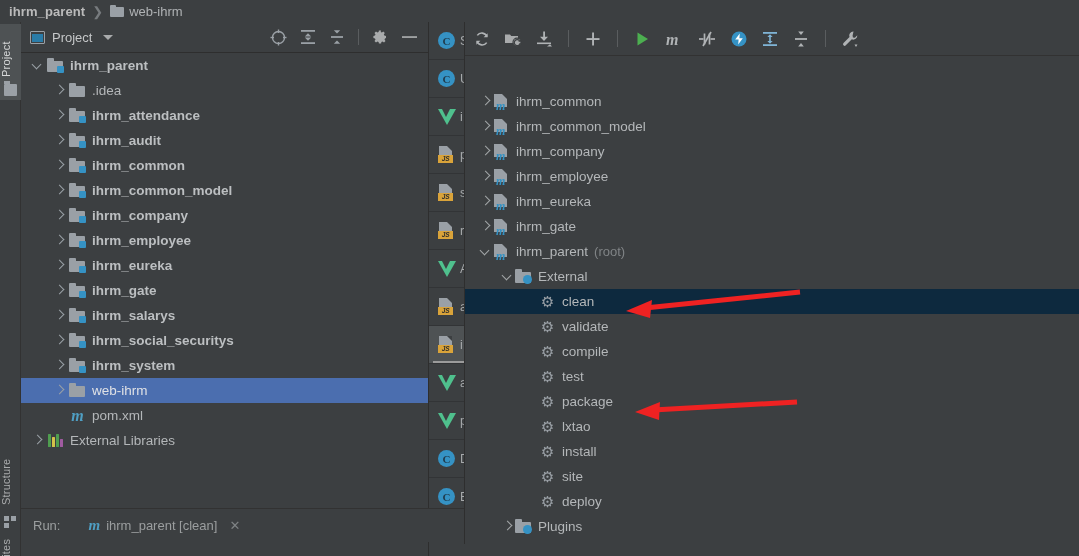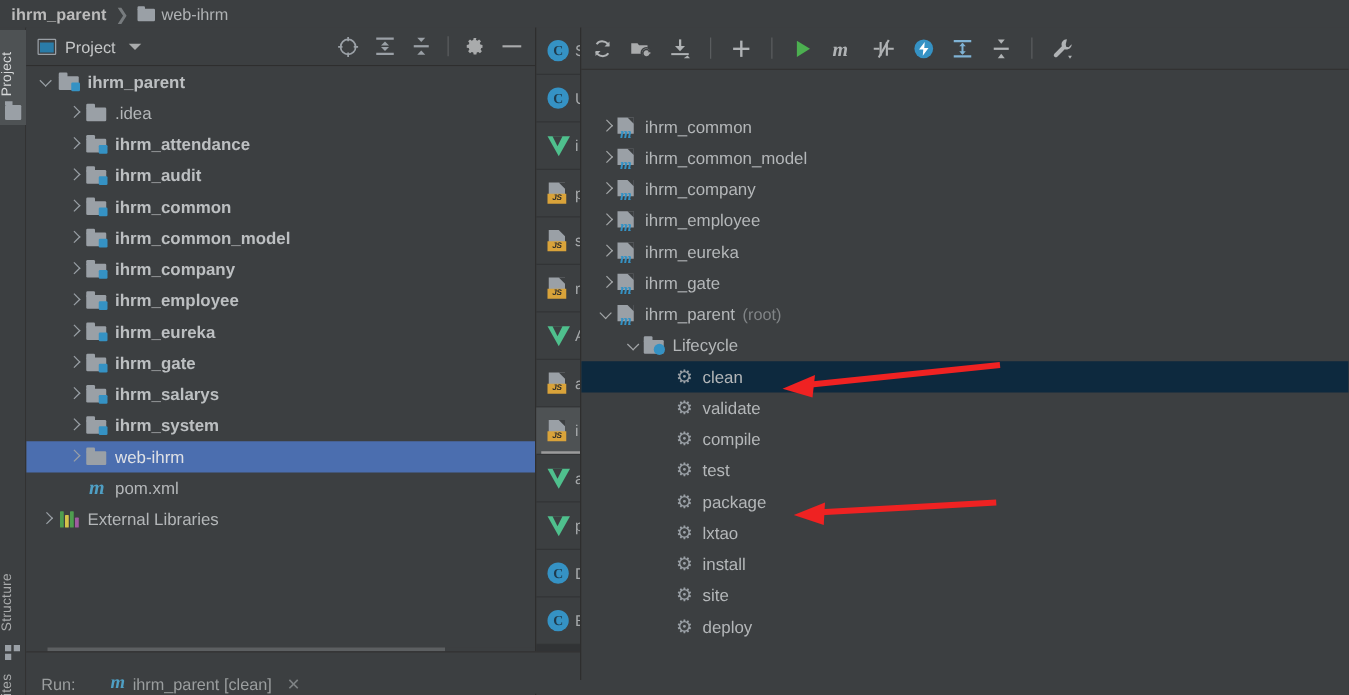--- a/index.html
+++ b/index.html
@@ -209,22 +209,22 @@
   .lcic .base{position:absolute;left:0;top:3px;width:16px;height:11px;background:#9aa0a6;border-radius:1px;}
   .lcic .tab{position:absolute;left:0;top:0;width:7px;height:3.5px;background:#9aa0a6;border-radius:1px 1px 0 0;}
   .lcic .gear{position:absolute;right:0px;bottom:0px;width:9px;height:9px;border-radius:50%;background:#3592c4;}
   .gear-ic { width:15px;height:15px;flex:none;margin-right:7px;display:flex;align-items:center;justify-content:center;color:#9aa0a6;font-size:15px;line-height:1; }
 
   
   .arrow-svg { position:absolute; left:0; top:0; width:1079px; height:556px; pointer-events:none; }
 
   
   .run-bar {
-    position:absolute; left:21px; bottom:1px; width:443px; height:34px;
-    background:#3c3f41; display:flex; align-items:flex-end; gap:6px;
+    position:absolute; left:21px; bottom:14px; width:443px; height:34px;
+    background:#3c3f41; display:flex; align-items:center; gap:6px;
     padding-left:12px; overflow:hidden; border-top:1px solid #323232;
   }
   .run-lbl { font-size:13px; color:#9b9e9f; }
   .run-m { font-family:"Liberation Serif",serif; font-style:italic; font-weight:bold; font-size:15px; color:#4f9fc4; margin-left:22px;}
   .run-name { font-size:13px; color:#9b9e9f; }
   .run-x { font-size:13px; color:#7e8284; margin-left:6px; }
   .bot-cover { position:absolute; left:464px; bottom:0; width:615px; height:12px; background:#3c3f41; }
 </style>
 </head>
 <body>
@@ -397,20 +397,29 @@
           </span>
         <span class="tlabel bold">ihrm_salarys</span>
       </div>
       <div class="trow" style="padding-left:32px">
         <span class="chev"></span>
         <span class="ic mod">
             <i class="tab"></i>
             <i class="base"></i>
             <i class="badge"></i>
           </span>
+        <span class="tlabel bold">ihrm_social_securitys</span>
+      </div>
+      <div class="trow" style="padding-left:32px">
+        <span class="chev"></span>
+        <span class="ic mod">
+            <i class="tab"></i>
+            <i class="base"></i>
+            <i class="badge"></i>
+          </span>
         <span class="tlabel bold">ihrm_system</span>
       </div>
 
       <div class="trow sel" style="padding-left:32px">
         <span class="chev"></span>
         <span class="ic">
             <i class="tab"></i>
             <i class="base"></i>
           </span>
         <span class="tlabel">web-ihrm</span>
@@ -669,21 +678,21 @@
         <span class="mlabel">ihrm_parent</span>
         <span class="mroot-note">(root)</span>
       </div>
       <div class="mrow" style="padding-left:36px">
         <span class="mchev down"></span>
         <span class="lcic">
             <i class="tab"></i>
             <i class="base"></i>
             <i class="gear"></i>
           </span>
-        <span class="mlabel">Lifecycle</span>
+        <span class="mlabel">External</span>
       </div>
       <div class="mrow sel" style="padding-left:75px">
         <span class="gear-ic">⚙</span>
         <span class="mlabel">clean</span>
       </div>
       <div class="mrow" style="padding-left:75px">
         <span class="gear-ic">⚙</span>
         <span class="mlabel">validate</span>
       </div>
       <div class="mrow" style="padding-left:75px">
@@ -706,20 +715,29 @@
         <span class="gear-ic">⚙</span>
         <span class="mlabel">install</span>
       </div>
       <div class="mrow" style="padding-left:75px">
         <span class="gear-ic">⚙</span>
         <span class="mlabel">site</span>
       </div>
       <div class="mrow" style="padding-left:75px">
         <span class="gear-ic">⚙</span>
         <span class="mlabel">deploy</span>
+      </div>
+      <div class="mrow" style="padding-left:36px">
+        <span class="mchev"></span>
+        <span class="lcic">
+            <i class="tab"></i>
+            <i class="base"></i>
+            <i class="gear"></i>
+          </span>
+        <span class="mlabel">Plugins</span>
       </div>
     </div>
   </div>
 
   <div class="bot-cover"></div>
 
   <div class="run-bar">
     <span class="run-lbl">Run:</span>
     <span class="run-m">m</span>
     <span class="run-name">ihrm_parent [clean]</span>

